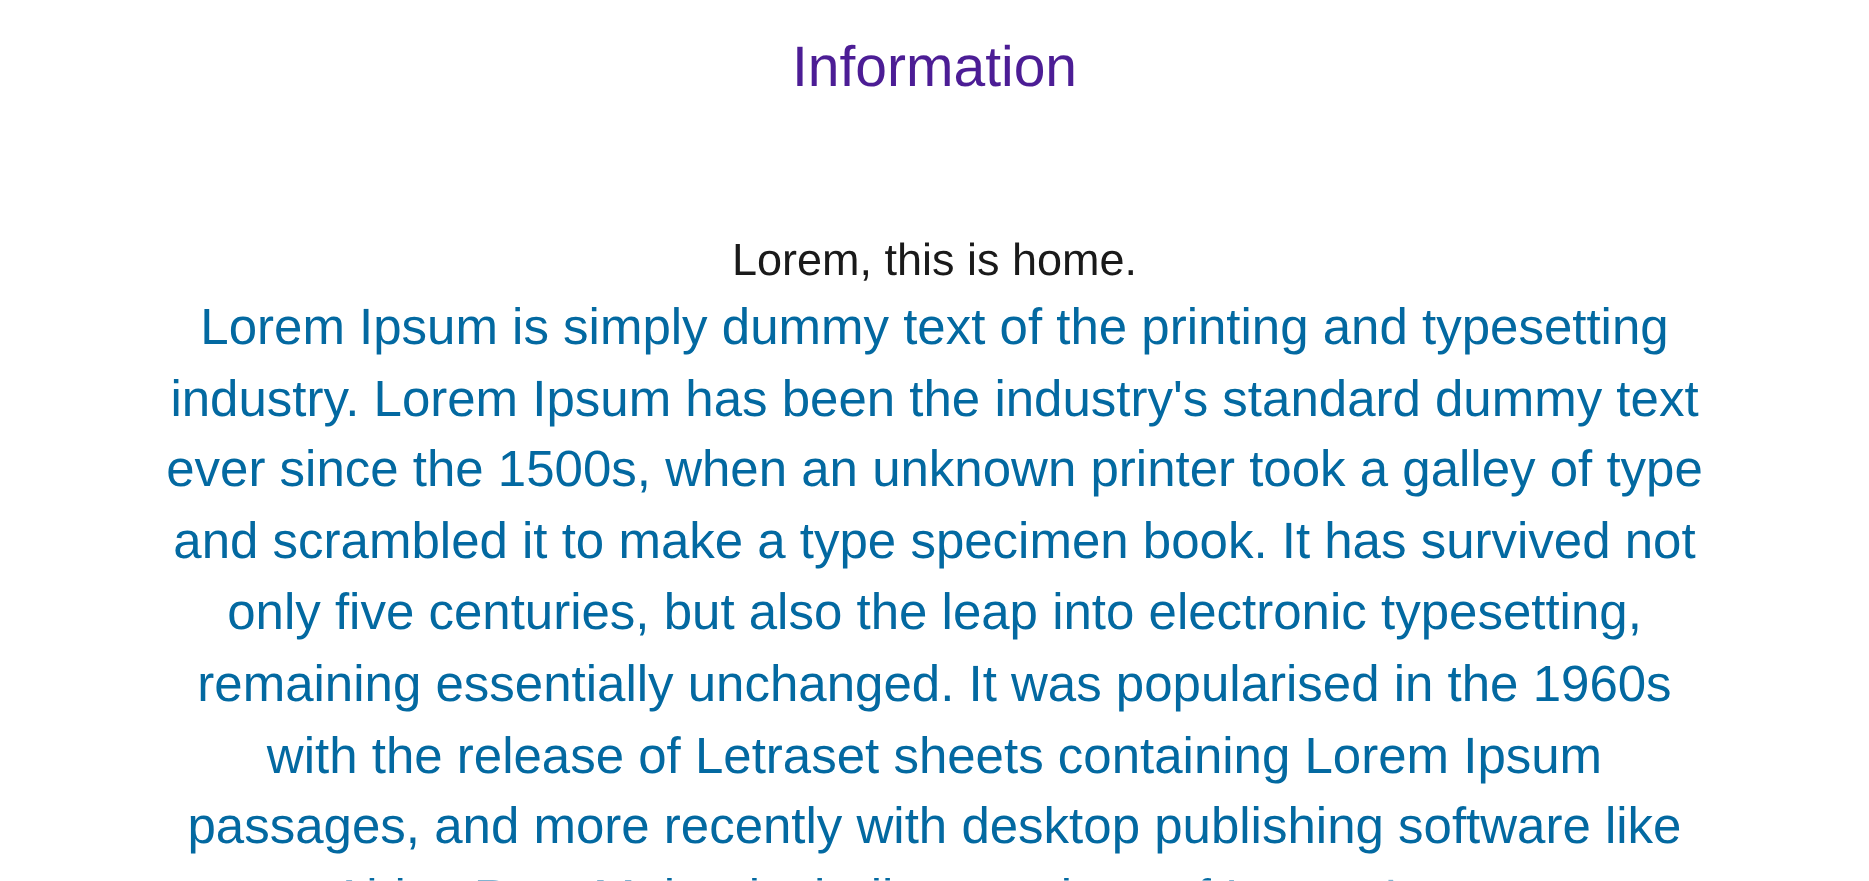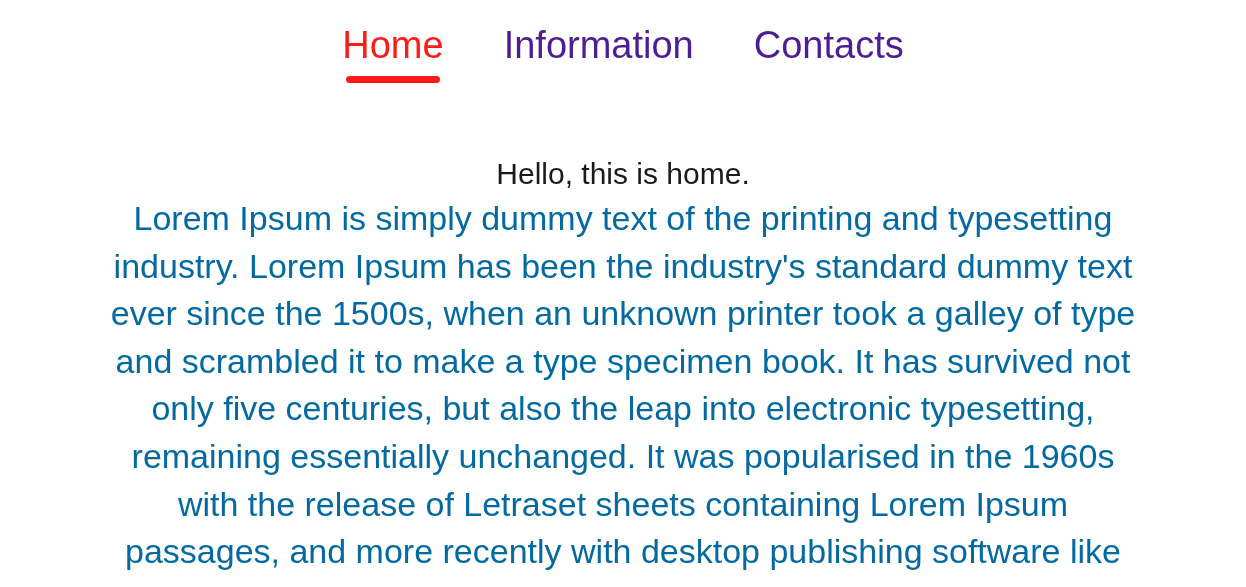--- a/index.html
+++ b/index.html
@@ -58,27 +58,21 @@
       font-size: 34px;
       color: #0369a1;
       line-height: 1.4;
       font-weight: 400;
     }
   </style>
 </head>
 <body>
 
 <nav class="nav">
-  <div class="nav-item active">
-    <span>Home</span>
-  </div>
   <div class="nav-item">
     <span>Information</span>
-  </div>
-  <div class="nav-item">
-    <span>Contacts</span>
   </div>
 </nav>
 
 <main class="content">
-  <div class="content-greeting">Hello, this is home.</div>
+  <div class="content-greeting">Lorem, this is home.</div>
   <div class="content-body">Lorem Ipsum is simply dummy text of the printing and typesetting industry. Lorem Ipsum has been the industry's standard dummy text ever since the 1500s, when an unknown printer took a galley of type and scrambled it to make a type specimen book. It has survived not only five centuries, but also the leap into electronic typesetting, remaining essentially unchanged. It was popularised in the 1960s with the release of Letraset sheets containing Lorem Ipsum passages, and more recently with desktop publishing software like Aldus PageMaker including versions of Lorem Ipsum.</div>
 </main>
 
 </body></html>

